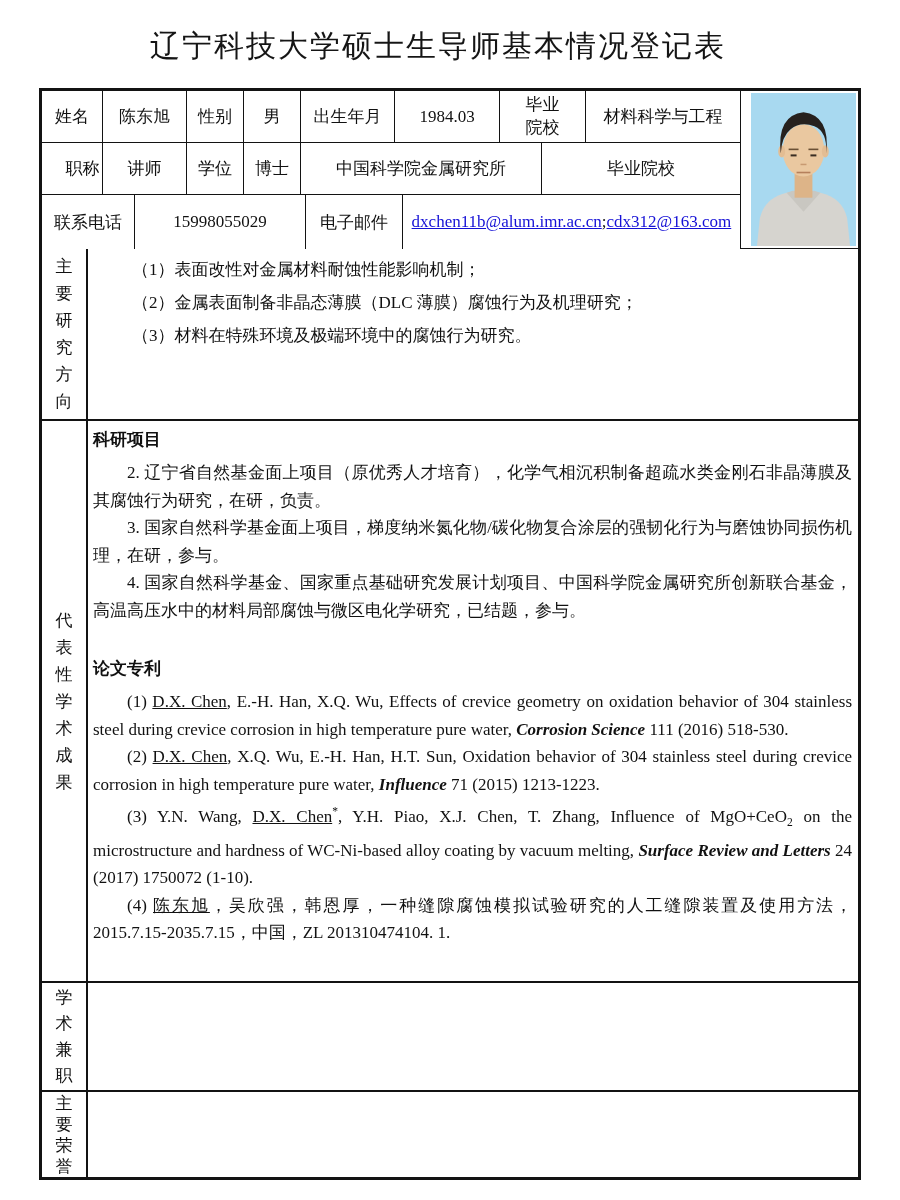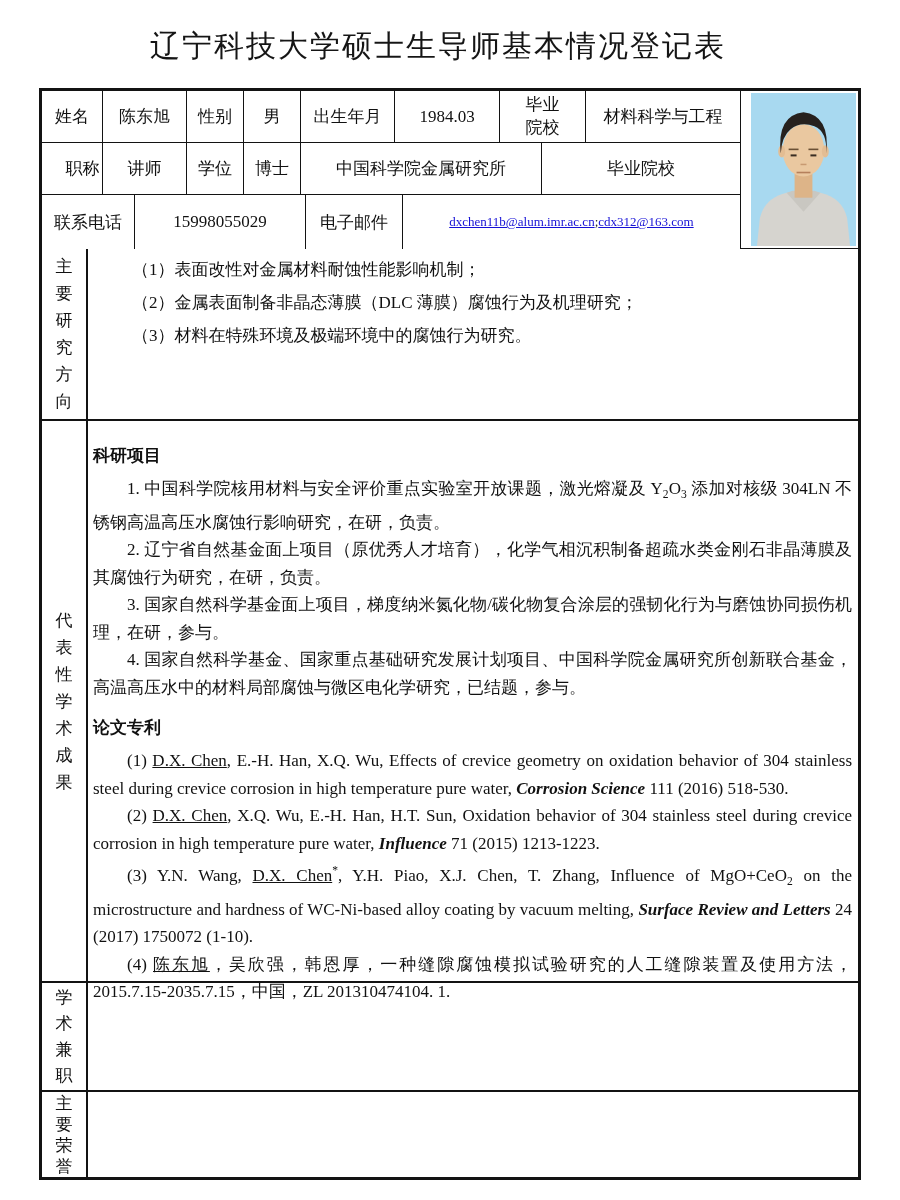--- a/index.html
+++ b/index.html
@@ -40,32 +40,32 @@
   }
   .vlabel div { line-height: 27px; }
   .vlabel.tight div { line-height: 21px; }
   .vlabel.mid div  { line-height: 26px; }
 
   .content { width: 770px; padding: 4px 6px 4px 5px; }
 
   .research-content { display: flex; flex-direction: column; justify-content: flex-start; padding-left: 44px; }
   .research-content div { line-height: 33px; font-size: 17px; }
 
-  .ach-content { padding-top: 22px; }
+  .ach-content { padding-top: 6px; }
   .sec-head { font-weight: bold; font-size: 17px; line-height: 26px; }
-  .sec-head.second { margin-top: 14px; }
+  .sec-head.second { margin-top: 32px; }
   .para { font-size: 17px; line-height: 27.5px; text-indent: 2em; text-align: justify; }
   .para-group { margin-top: 6px; }
 
   .s-u  { text-decoration: underline; }
   .s-bi { font-weight: bold; font-style: italic; }
   .s-sub{ vertical-align: sub;   font-size: 0.68em; }
   .s-sup{ vertical-align: super; font-size: 0.68em; }
 
-  .email-box { font-size: 13px; justify-content: center; }
+  .email-box { font-size: 17px; justify-content: center; }
   a.mail { color: #1510d6; text-decoration: underline; cursor: pointer; }
   .mail-sep { color: #1a1a1a; }
 
   .empty-cell { width: 770px; }
 </style>
 </head>
 <body>
 
 <div class="page-title">辽宁科技大学硕士生导师基本情况登记表</div>
 
@@ -146,21 +146,20 @@
         <div>表</div>
         <div>性</div>
         <div>学</div>
         <div>术</div>
         <div>成</div>
         <div>果</div>
       </div>
     <div class="content ach-content">
       <div class="sec-head">科研项目</div>
       <div class="para-group">
-        <p class="para"><span>1. 中国科学院核用材料与安全评价重点实验室开放课题，激光熔凝及 Y</span><span class="s-sub">2</span><span>O</span><span class="s-sub">3</span><span> 添加对核级 304LN 不锈钢高温高压水腐蚀行影响研究，在研，负责。</span></p>
         <p class="para"><span>2. 辽宁省自然基金面上项目（原优秀人才培育），化学气相沉积制备超疏水类金刚石非晶薄膜及其腐蚀行为研究，在研，负责。</span></p>
         <p class="para"><span>3. 国家自然科学基金面上项目，梯度纳米氮化物/碳化物复合涂层的强韧化行为与磨蚀协同损伤机理，在研，参与。</span></p>
         <p class="para"><span>4. 国家自然科学基金、国家重点基础研究发展计划项目、中国科学院金属研究所创新联合基金，高温高压水中的材料局部腐蚀与微区电化学研究，已结题，参与。</span></p>
       </div>
       <div class="sec-head second">论文专利</div>
       <div class="para-group">
         <p class="para"><span>(1) </span><span class="s-u">D.X. Chen</span><span>, E.-H. Han, X.Q. Wu, Effects of crevice geometry on oxidation behavior of 304 stainless steel during crevice corrosion in high temperature pure water, </span><span class="s-bi">Corrosion Science</span><span> 111 (2016) 518-530.</span></p>
         <p class="para"><span>(2) </span><span class="s-u">D.X. Chen</span><span>, X.Q. Wu, E.-H. Han, H.T. Sun, Oxidation behavior of 304 stainless steel during crevice corrosion in high temperature pure water, </span><span class="s-bi">Influence</span><span> 71 (2015) 1213-1223.</span></p>
         <p class="para"><span>(3) Y.N. Wang, </span><span class="s-u">D.X. Chen</span><span class="s-sup">*</span><span>, Y.H. Piao, X.J. Chen, T. Zhang, Influence of MgO+CeO</span><span class="s-sub">2</span><span> on the microstructure and hardness of WC-Ni-based alloy coating by vacuum melting, </span><span class="s-bi">Surface Review and Letters</span><span> 24 (2017) 1750072 (1-10).</span></p>
         <p class="para"><span>(4) </span><span class="s-u">陈东旭</span><span>，吴欣强，韩恩厚，一种缝隙腐蚀模拟试验研究的人工缝隙装置及使用方法，2015.7.15-2035.7.15，中国，ZL 201310474104. 1.</span></p>

